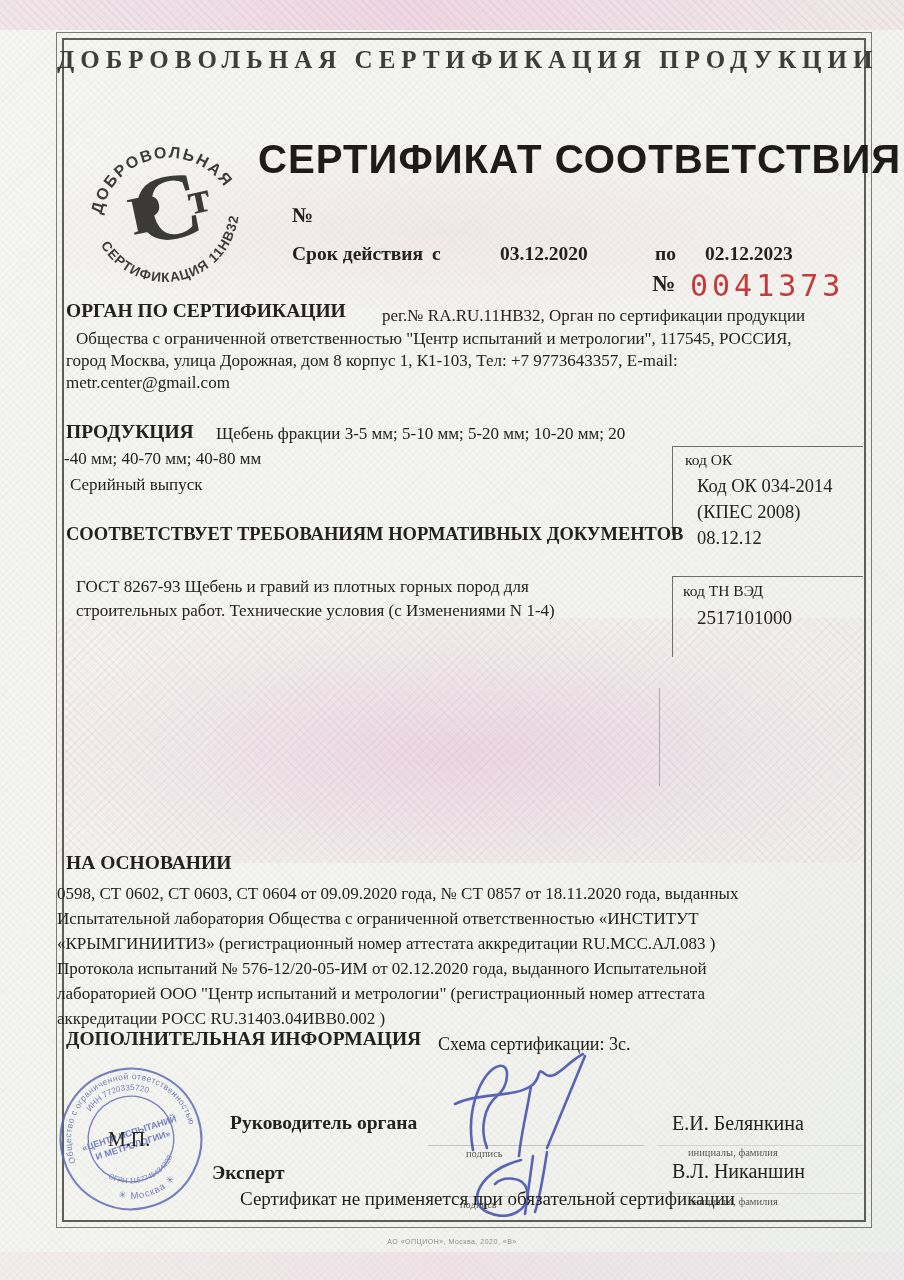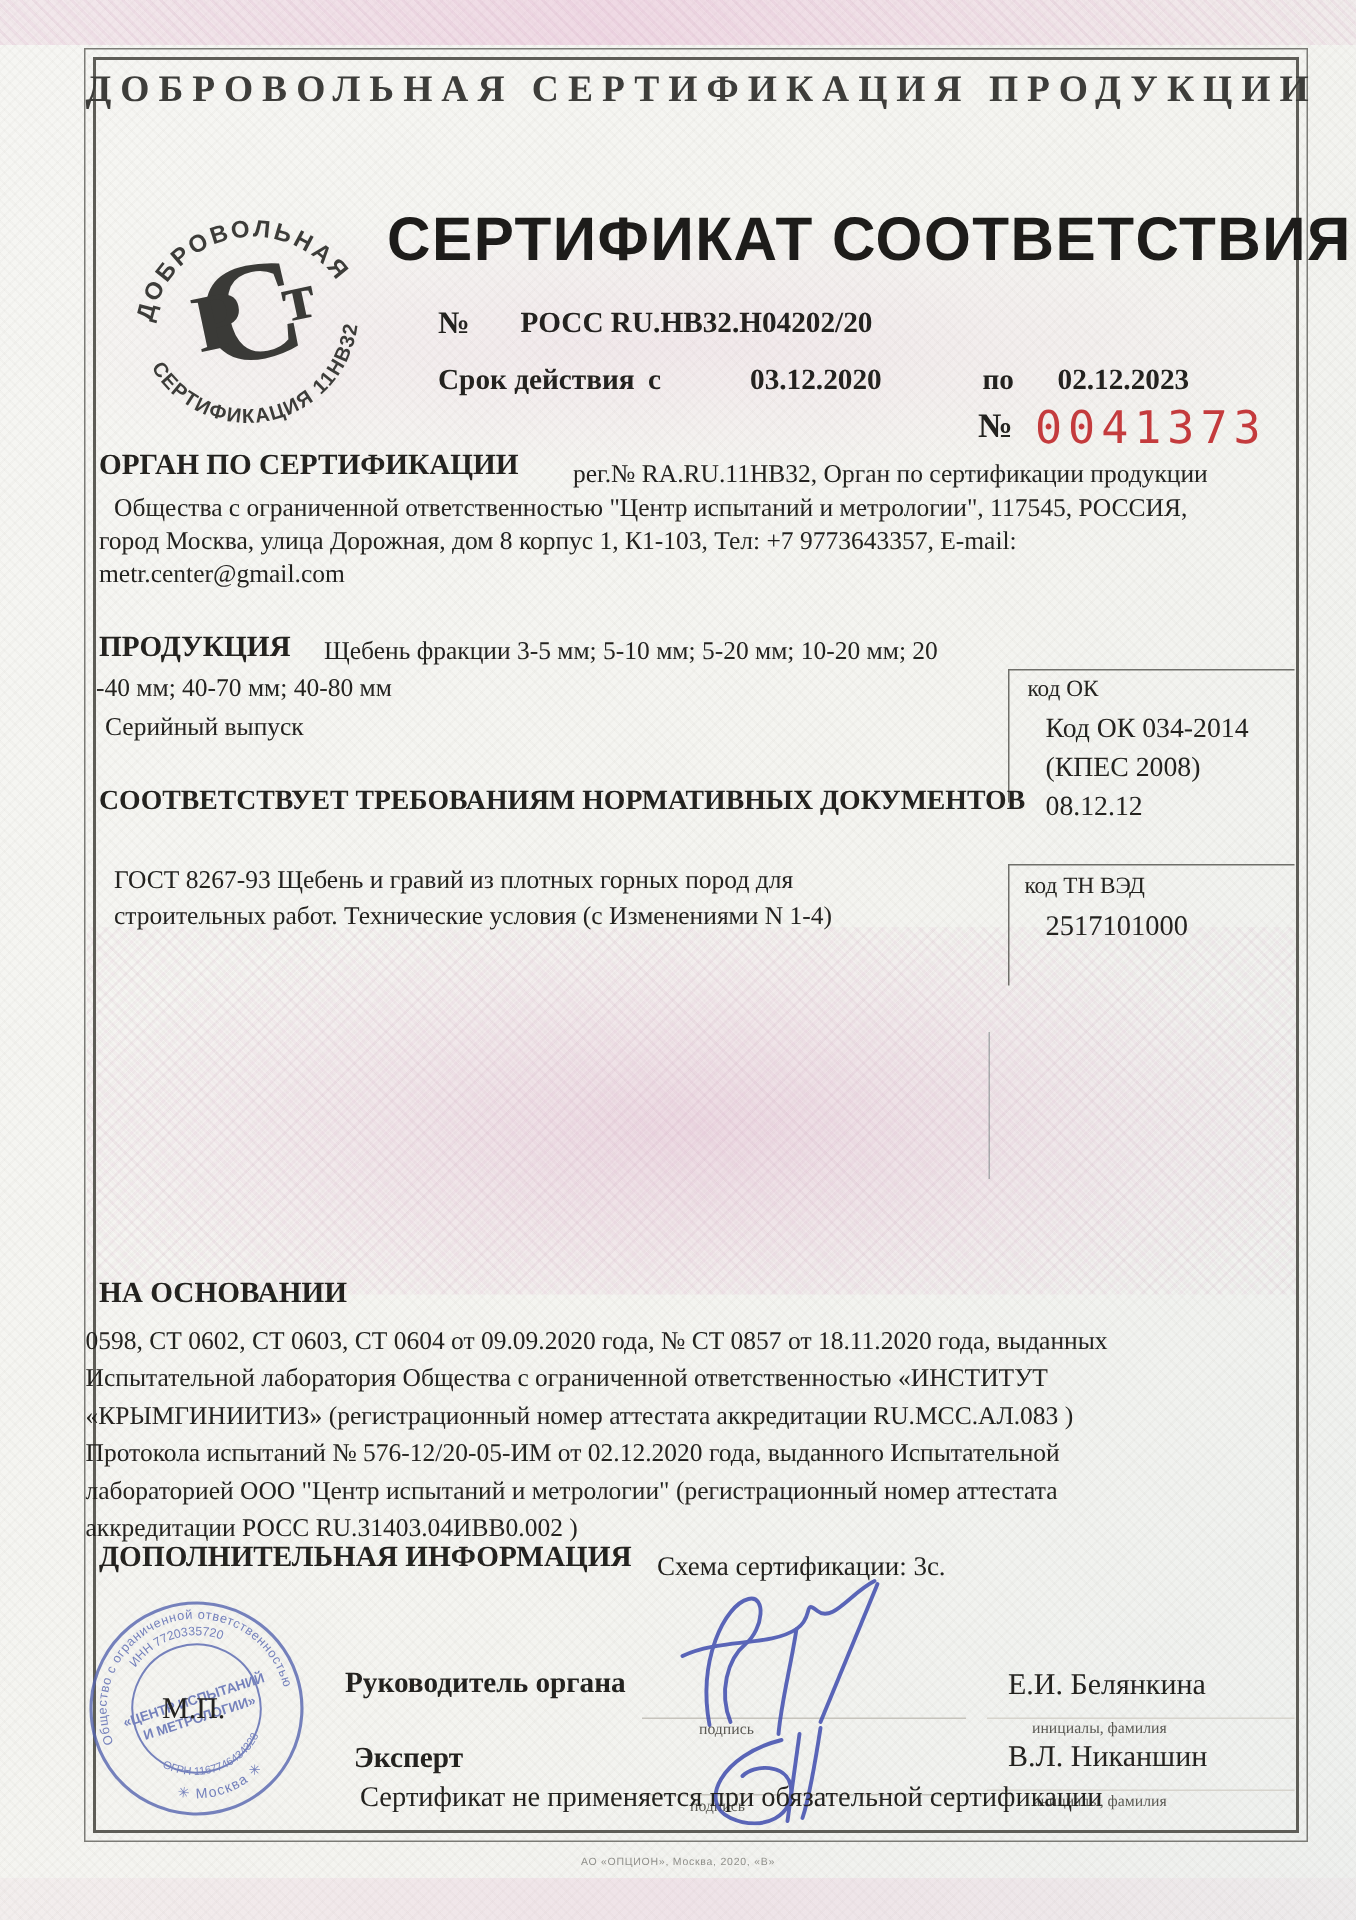--- a/index.html
+++ b/index.html
@@ -93,21 +93,20 @@
         <text x="88" y="122" font-size="94" text-anchor="middle">С</text>
         <text x="66" y="110" font-size="54" text-anchor="middle">Р</text>
         <text x="121" y="102" font-size="44" text-anchor="middle">т</text>
       </g>
     </svg>
   </div>
 
   <div class="abs cert-title nw">СЕРТИФИКАТ СООТВЕТСТВИЯ</div>
 
   <div class="abs nw" style="left:292px;top:203px;font-size:21px;font-weight:bold;">№</div>
-  <div class="abs nw" style="left:347px;top:205px;font-size:19.5px;font-weight:bold;">РОСС RU.НВ32.Н04202/20</div>
 
   <div class="abs nw fs19b" style="left:292px;top:243px;">Срок действия</div>
   <div class="abs nw fs19b" style="left:432px;top:243px;">с</div>
   <div class="abs nw fs19b" style="left:500px;top:243px;">03.12.2020</div>
   <div class="abs nw fs19b" style="left:655px;top:243px;">по</div>
   <div class="abs nw fs19b" style="left:705px;top:243px;">02.12.2023</div>
 
   <div class="abs nw" style="left:652px;top:271px;font-size:23px;font-weight:bold;">№</div>
   <div class="abs nw red-num" style="left:690px;top:268px;">0041373</div>
 
@@ -183,21 +182,21 @@
   </div>
   <div class="abs nw" style="left:108px;top:1128px;font-size:20px;">М.П.</div>
 
   <div class="abs nw fs19b" style="left:230px;top:1112px;">Руководитель органа</div>
   <div class="abs sig-line" style="left:428px;top:1145px;width:216px;"></div>
   <div class="abs nw small-cap" style="left:466px;top:1148px;">подпись</div>
   <div class="abs nw fs19b" style="left:672px;top:1112px;font-weight:normal;font-size:20px;">Е.И. Белянкина</div>
   <div class="abs name-line" style="left:658px;top:1145px;width:205px;"></div>
   <div class="abs nw small-cap" style="left:688px;top:1147px;">инициалы, фамилия</div>
 
-  <div class="abs nw fs19b" style="left:236px;top:1162px;">Эксперт</div>
+  <div class="abs nw fs19b" style="left:212px;top:1162px;">Эксперт</div>
   <div class="abs sig-line" style="left:428px;top:1196px;width:216px;"></div>
   <div class="abs nw small-cap" style="left:460px;top:1199px;">подпись</div>
   <div class="abs nw" style="left:672px;top:1160px;font-size:20px;">В.Л. Никаншин</div>
   <div class="abs name-line" style="left:658px;top:1193px;width:205px;"></div>
   <div class="abs nw small-cap" style="left:688px;top:1196px;">инициалы, фамилия</div>
 
   <div class="abs" style="left:435px;top:1052px;width:200px;height:165px;">
     <svg width="200" height="165" viewBox="0 0 200 165">
       <g fill="none" stroke="#3f4cae" stroke-width="2.6" stroke-linecap="round" opacity=".85">
         <path d="M 38 98 C 30 55 48 18 64 14 C 76 11 74 34 62 44 C 50 54 44 76 52 96"></path>

